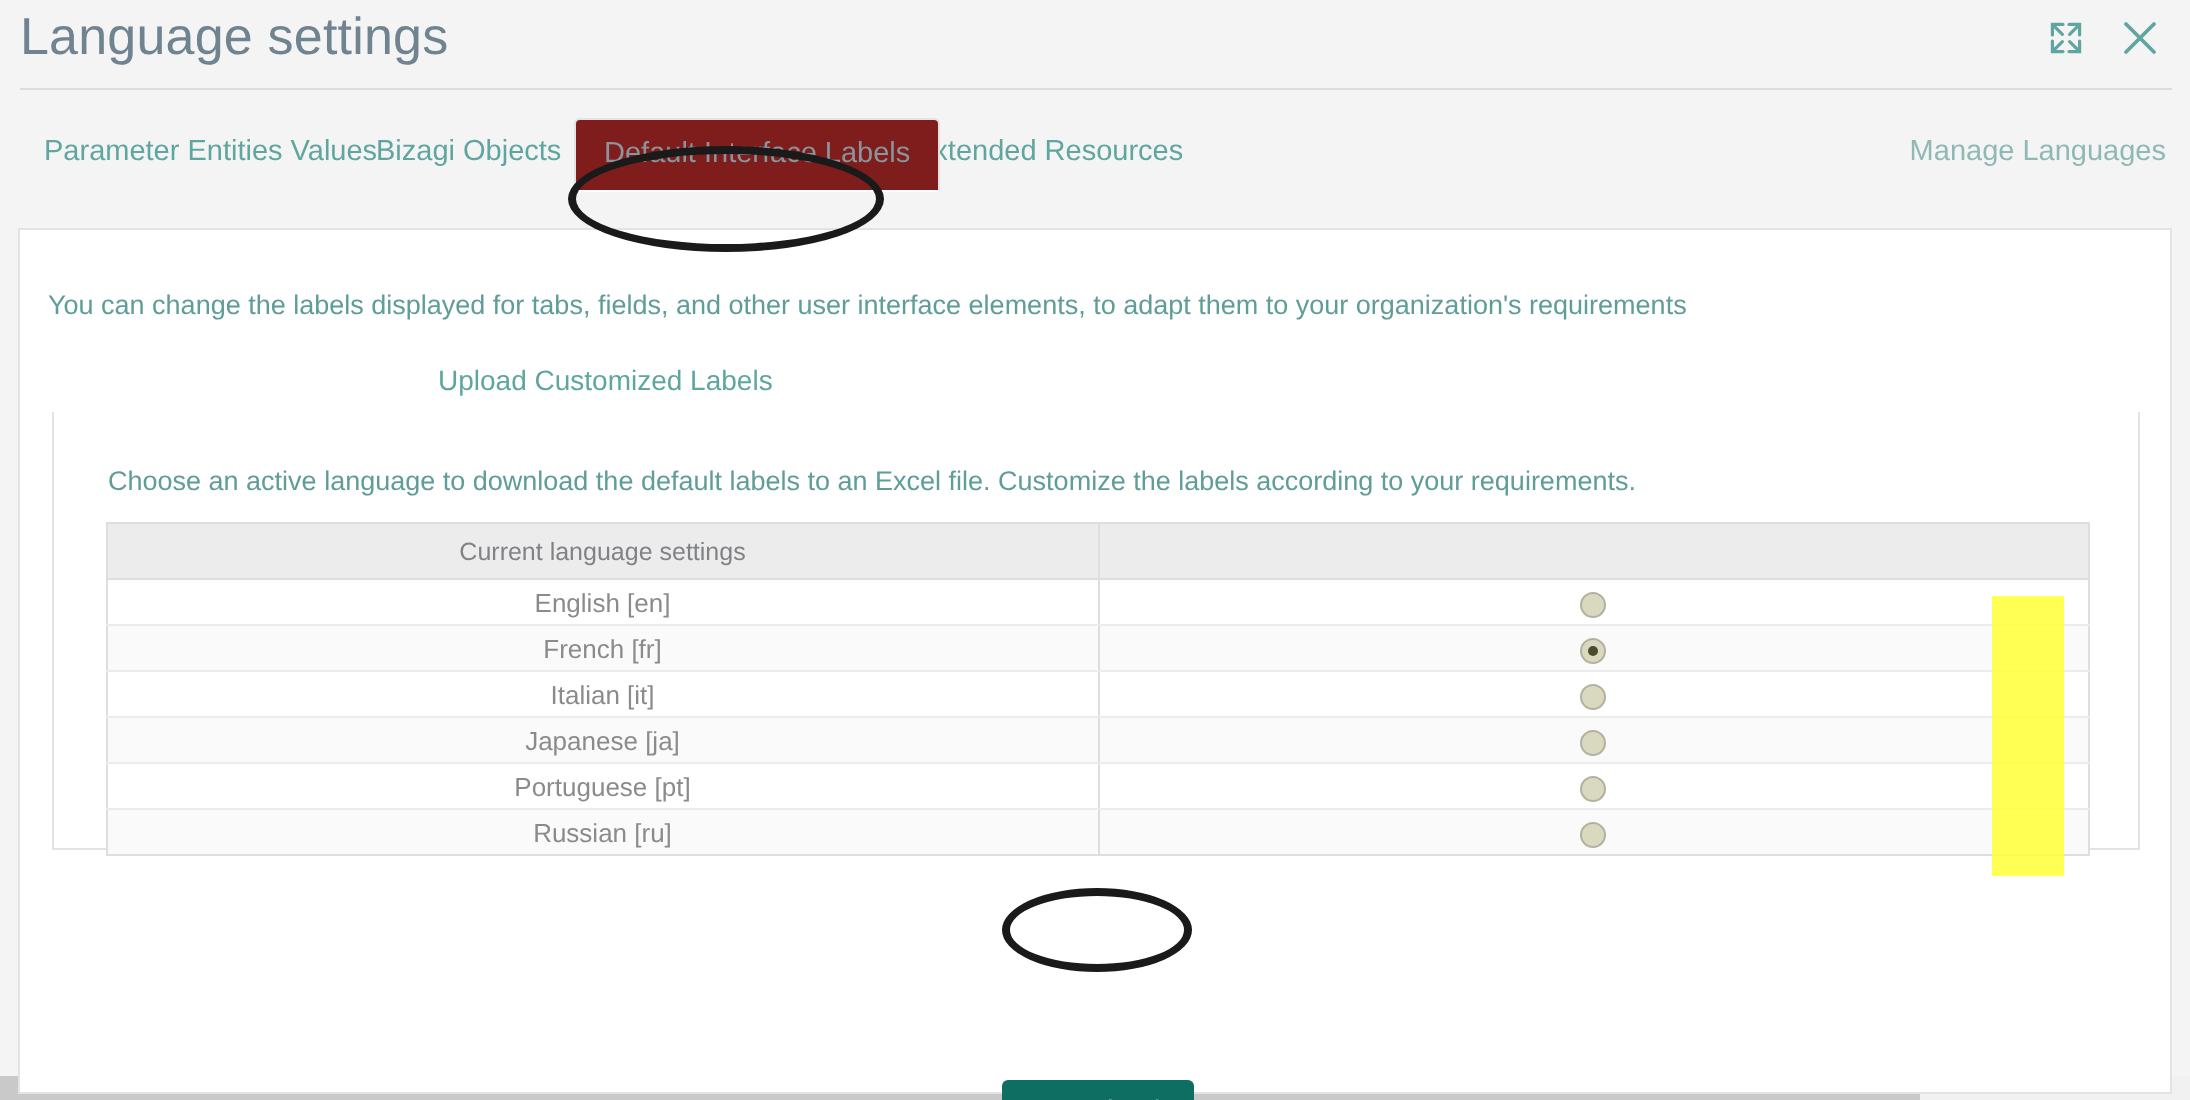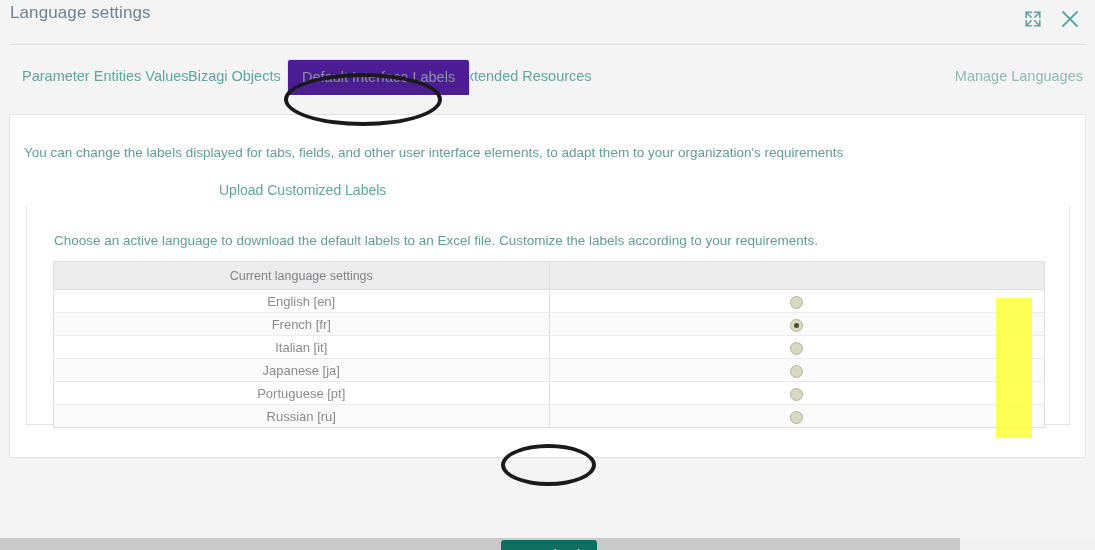--- a/index.html
+++ b/index.html
@@ -21,21 +21,21 @@
   
   .titlebar {
     position: absolute;
     left: 0; top: 0;
     width: 1095px; height: 44px;
     background: #f4f4f4;
   }
   .title-text {
     position: absolute;
     left: 10px; top: 3px;
-    font-size: 17px;
+    font-size: 26px;
     color: #6f8391;
     font-weight: 400;
     letter-spacing: .1px;
     white-space: nowrap;
   }
   .title-rule {
     position: absolute;
     left: 10px; top: 44px;
     width: 1076px; height: 1px;
     background: #dcdcdc;
@@ -59,21 +59,21 @@
     position: absolute;
     top: 16px;
     font-size: 14.5px;
     color: #5fa6a0;
     white-space: nowrap;
     padding: 0;
     cursor: pointer;
   }
   .tab.active {
     color: #8a949a;
-    background: #4c1d95;
+    background: #7f1d1d;
     border: 1px solid #e3e3e3;
     border-bottom: 1px solid #ffffff;
     border-radius: 3px 3px 0 0;
     padding: 9px 14px 10px 14px;
     top: 7px;
     z-index: 4;
     text-align: center;
   }
   #tab0 { left: 22px; text-align: center; }
   #tab1 { left: 188px; }
@@ -85,21 +85,21 @@
     font-size: 14.5px;
     color: #8fb9b4;
     white-space: nowrap;
     cursor: pointer;
   }
 
   
   .panel {
     position: absolute;
     left: 9px; top: 114px;
-    width: 1077px; height: 344px;
+    width: 1077px; height: 433px;
     background: #ffffff;
     border: 1px solid #e3e3e3;
     z-index: 1;
   }
 
   .panel-desc {
     position: absolute;
     left: 14px; top: 30px;
     font-size: 13.5px;
     color: #5f9d98;

